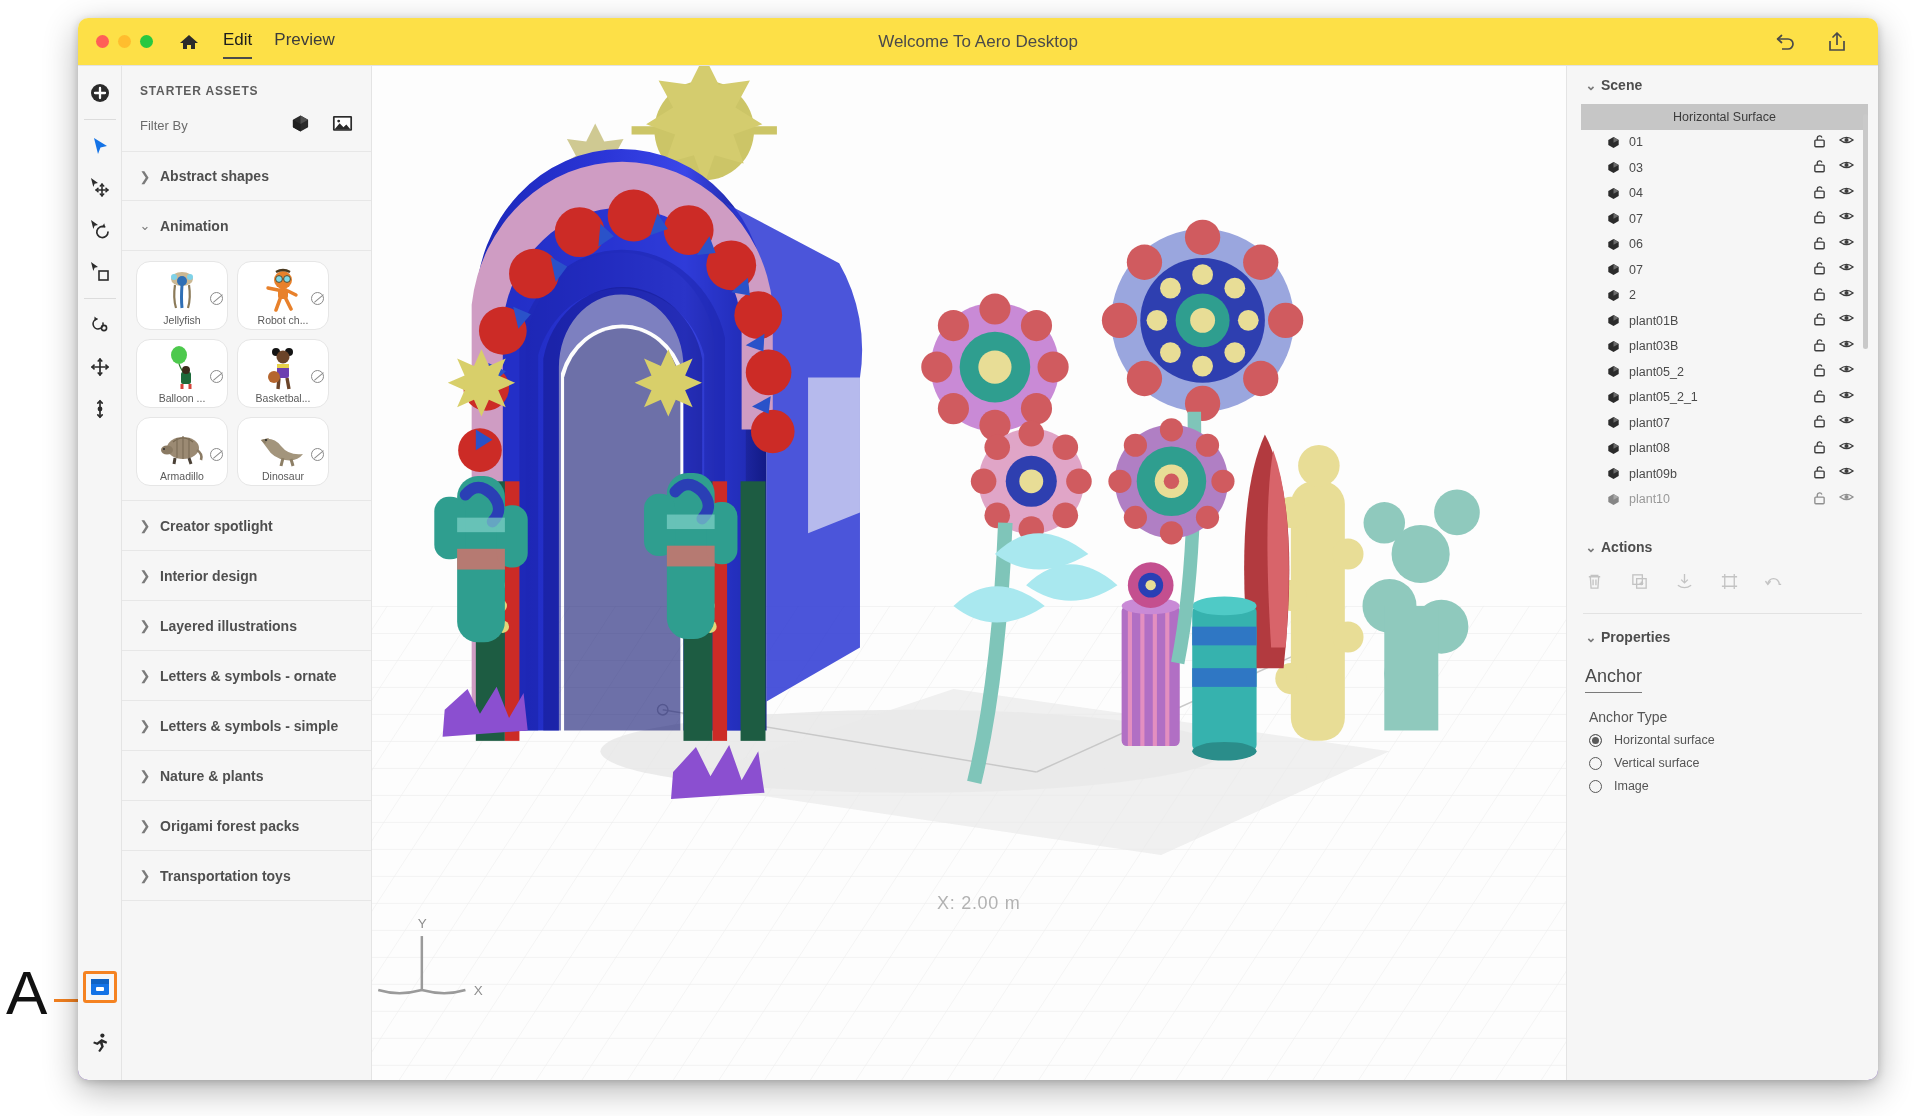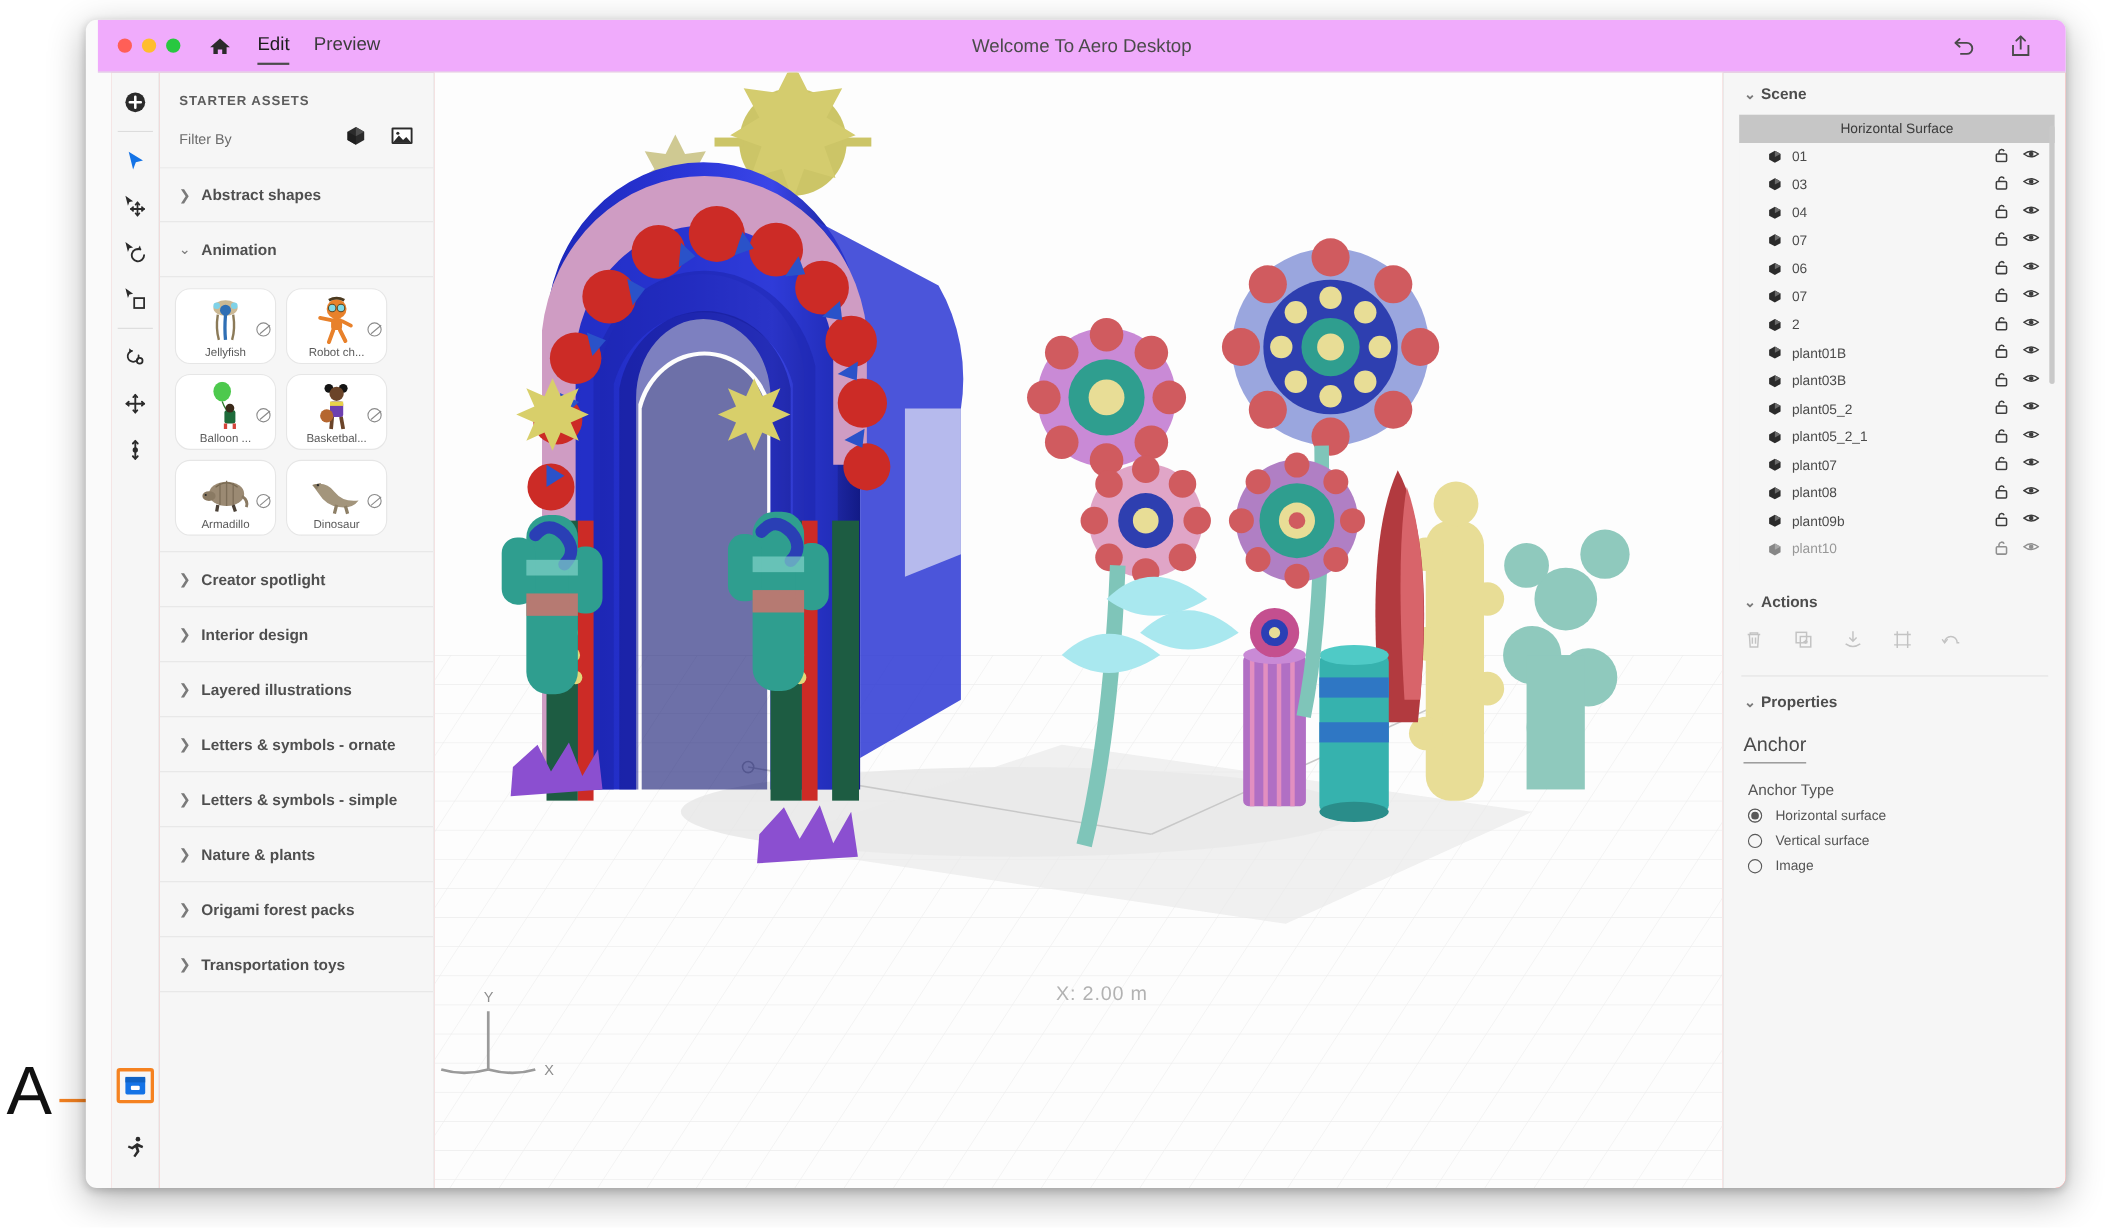--- a/index.html
+++ b/index.html
@@ -25,22 +25,22 @@
     background: #fafafa;
     border-radius: 10px;
     box-shadow: 0 10px 34px rgba(0,0,0,0.30), 0 2px 8px rgba(0,0,0,0.18);
     overflow: hidden;
     display: flex; flex-direction: column;
   }
 
   
   #titlebar {
     position: relative; height: 48px; flex: 0 0 48px;
-    background: #f0abfc; border-bottom: 1px solid #e2e2e2;
-    display: flex; align-items: center; margin-left: 11px;
+    background: #fde047; border-bottom: 1px solid #e2e2e2;
+    display: flex; align-items: center;
   }
   .traffic { display: flex; gap: 9px; margin-left: 18px; align-items: center; }
   .dot { width: 13px; height: 13px; border-radius: 50%; }
   .dot.red { background: #ff5f57; } .dot.yellow { background: #ffbd2e; } .dot.green { background: #28c840; }
 
   .tb-home { margin-left: 24px; width: 24px; height: 24px; display:flex; align-items:center; justify-content:center;}
   .menu-item {
     margin-left: 22px; font-size: 17px; color: #3c3c3c; position: relative;
     padding-bottom: 3px;
   }
@@ -50,21 +50,21 @@
     height: 2px; background: #4b4b4b;
   }
   #win-title {
     position: absolute; left: 0; right: 0; text-align: center;
     font-size: 17px; color: #4a4a4a; pointer-events: none;
   }
   .tb-right { margin-left: auto; display: flex; align-items: center; gap: 26px; margin-right: 28px; }
   .tb-right .ic { width: 26px; height: 26px; display:flex;align-items:center;justify-content:center; }
 
   
-  #body { flex: 1; display: flex; min-height: 0; background: #ef4444; margin-left: 23px; }
+  #body { flex: 1; display: flex; min-height: 0; background: #4c1d95; }
 
   
   #toolrail {
     width: 44px; flex: 0 0 44px; background: #f6f6f6;
     border-right: 1px solid #e4e4e4;
     display: flex; flex-direction: column; align-items: center;
     padding-top: 6px;
   }
   .tool {
     width: 44px; height: 42px; display: flex; align-items: center; justify-content: center;

